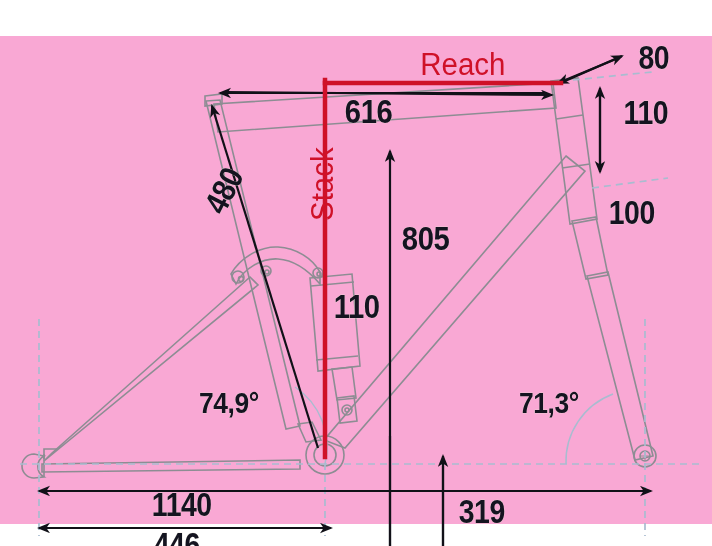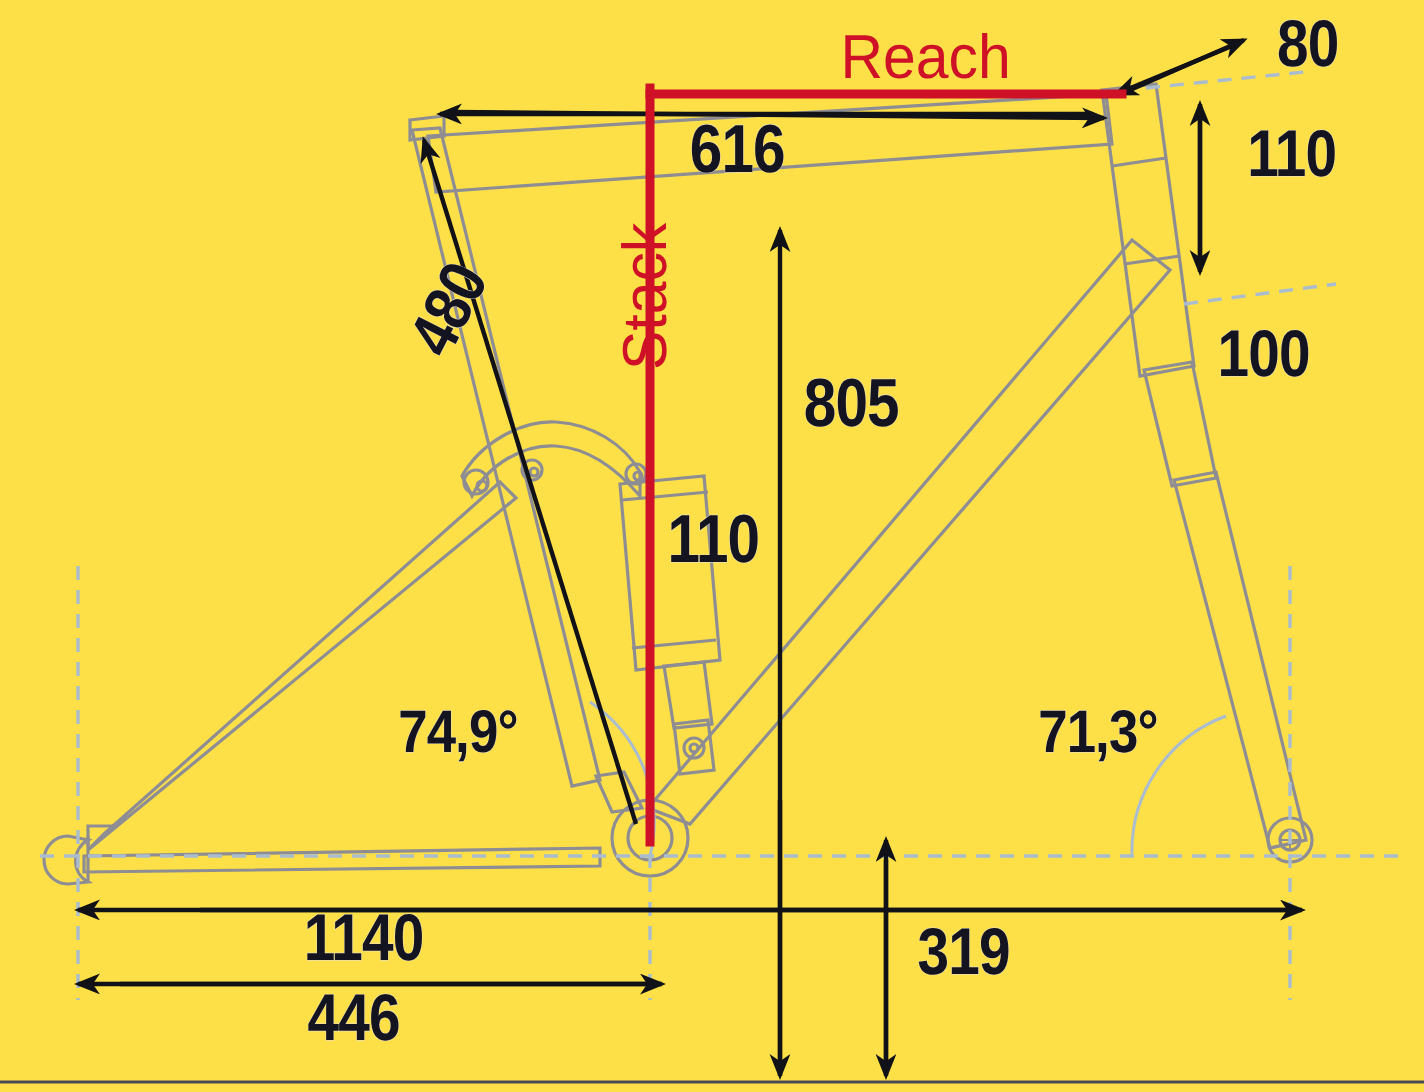--- a/index.html
+++ b/index.html
@@ -5,22 +5,23 @@
 <style>
   html,body{margin:0;padding:0;background:#ffffff;}
   body{
     width:712px;height:546px;
     font-family:"Liberation Sans", sans-serif;
     overflow:hidden;
     position:relative;
   }
   #stage{
     position:relative;
-    width:712px;height:546px;
-    background:#fde047;
+    width:712px;height:488px;
+    background:#f9a8d4;
+    margin-top:36px;
   }
   #stage svg{position:absolute;left:0;top:0;}
 
   
   .dim-label{
     position:absolute;
     font-family:"Liberation Sans", sans-serif;
     font-weight:bold;
     color:#141420;
     letter-spacing:-0.5px;

